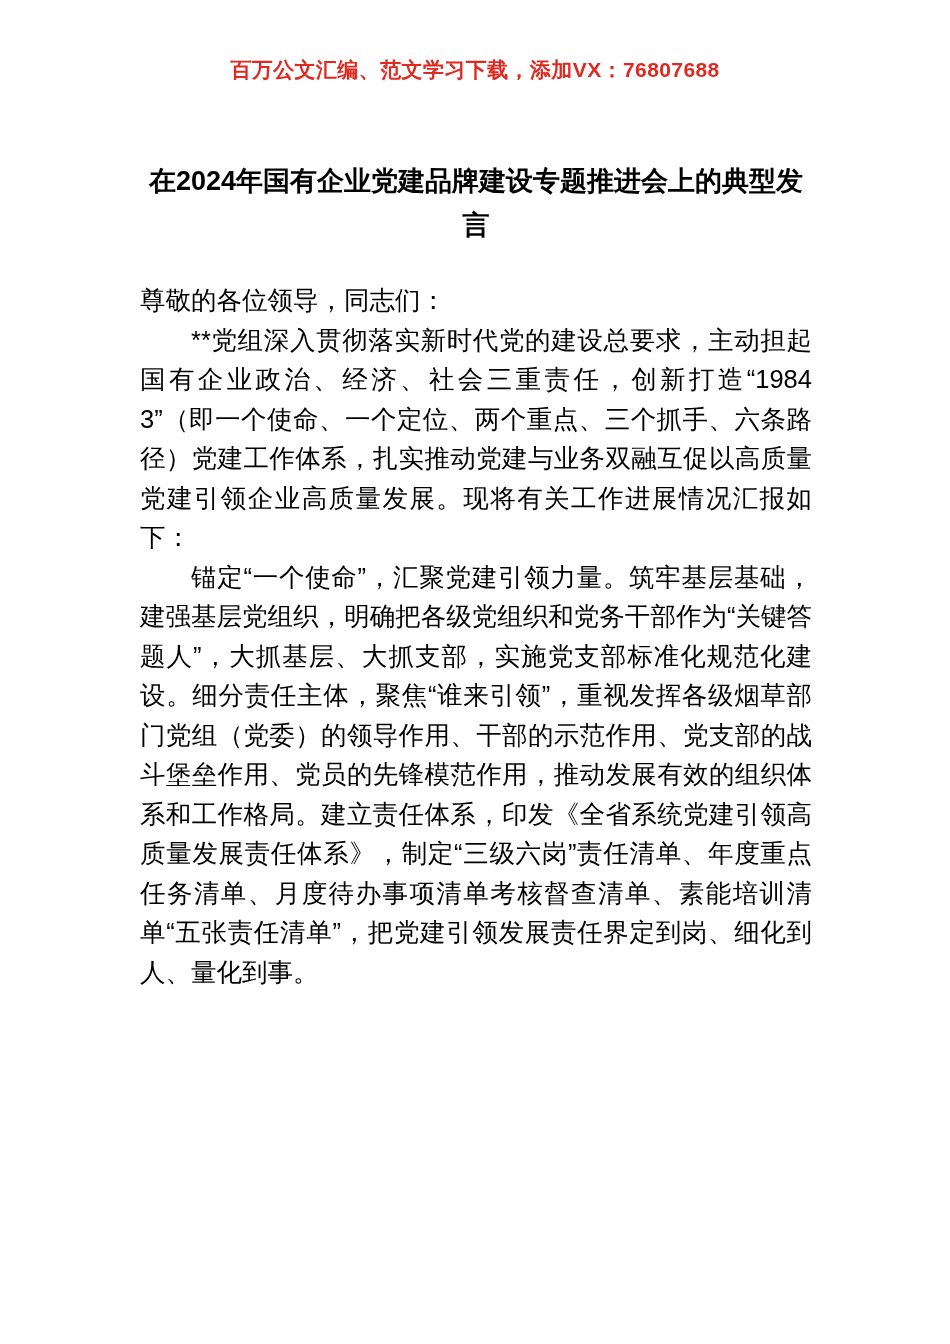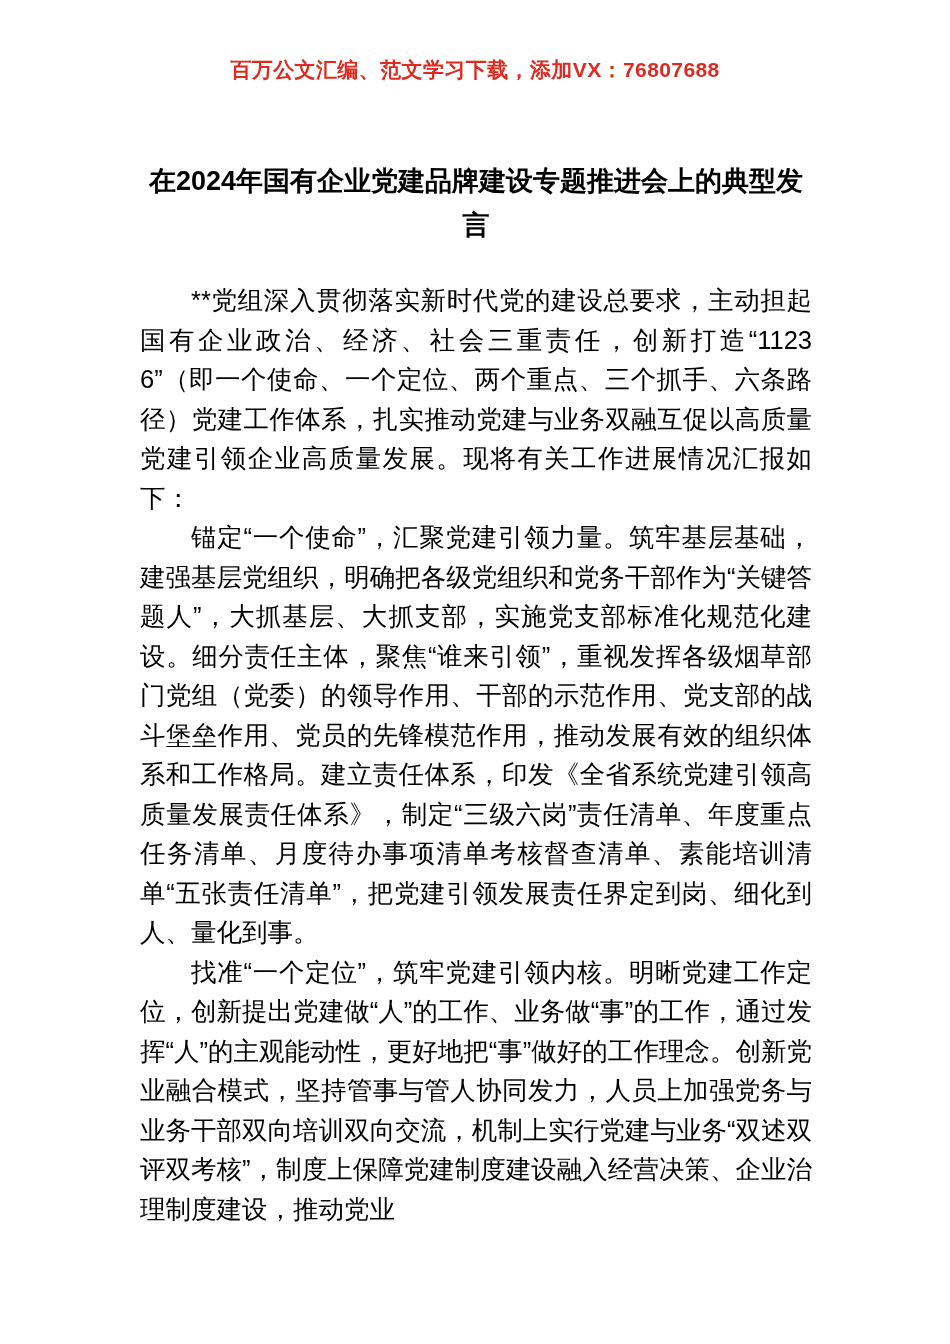--- a/index.html
+++ b/index.html
@@ -86,20 +86,20 @@
 
   <div class="watermark-bar">
     <span class="watermark-text">百万公文汇编、范文学习下载，添加VX：76807688</span>
   </div>
 
   <div class="doc">
 
     <h1 class="doc-title">在2024年国有企业党建品牌建设专题推进会上的典型发言</h1>
 
     <div class="body-block">
-      <p class="para indent">**党组深入贯彻落实新时代党的建设总要求，主动担起国有企业政治、经济、社会三重责任，创新打造“11236”（即一个使命、一个定位、两个重点、三个抓手、六条路径）党建工作体系，扎实推动党建与业务双融互促以高质量党建引领企业高质量发展。现将有关工作进展情况汇报如下：</p>
+      <p class="para salutation">尊敬的各位领导，同志们：</p>
+      <p class="para indent">**党组深入贯彻落实新时代党的建设总要求，主动担起国有企业政治、经济、社会三重责任，创新打造“19843”（即一个使命、一个定位、两个重点、三个抓手、六条路径）党建工作体系，扎实推动党建与业务双融互促以高质量党建引领企业高质量发展。现将有关工作进展情况汇报如下：</p>
       <p class="para indent">锚定“一个使命”，汇聚党建引领力量。筑牢基层基础，建强基层党组织，明确把各级党组织和党务干部作为“关键答题人”，大抓基层、大抓支部，实施党支部标准化规范化建设。细分责任主体，聚焦“谁来引领”，重视发挥各级烟草部门党组（党委）的领导作用、干部的示范作用、党支部的战斗堡垒作用、党员的先锋模范作用，推动发展有效的组织体系和工作格局。建立责任体系，印发《全省系统党建引领高质量发展责任体系》，制定“三级六岗”责任清单、年度重点任务清单、月度待办事项清单考核督查清单、素能培训清单“五张责任清单”，把党建引领发展责任界定到岗、细化到人、量化到事。</p>
-      <p class="para indent">找准“一个定位”，筑牢党建引领内核。明晰党建工作定位，创新提出党建做“人”的工作、业务做“事”的工作，通过发挥“人”的主观能动性，更好地把“事”做好的工作理念。创新党业融合模式，坚持管事与管人协同发力，人员上加强党务与业务干部双向培训双向交流，机制上实行党建与业务“双述双评双考核”，制度上保障党建制度建设融入经营决策、企业治理制度建设，推动党业</p>
     </div>
 
   </div>
 
 </div>
 
 </body></html>

